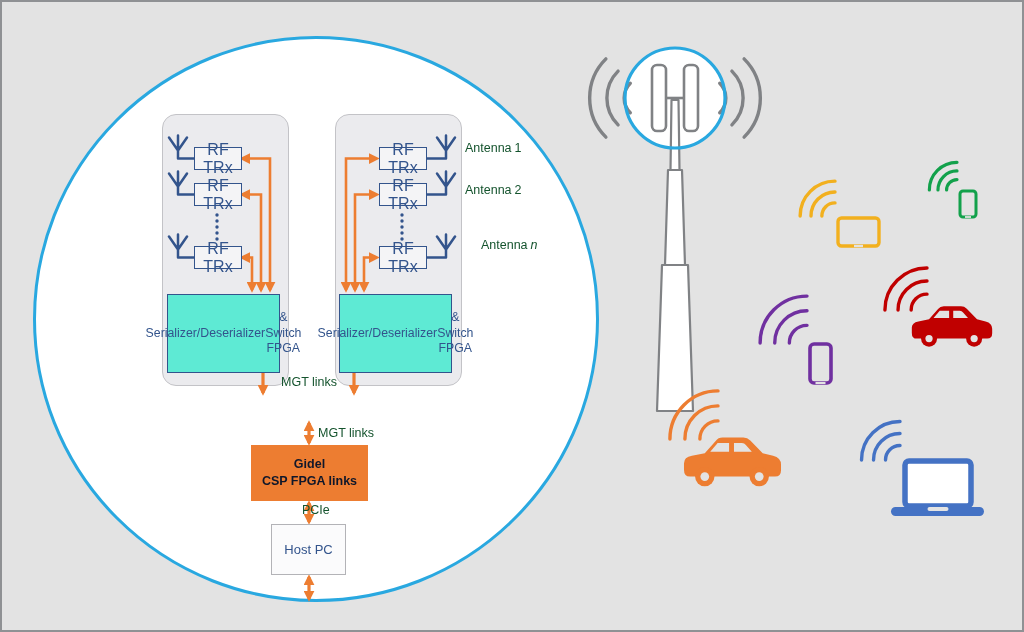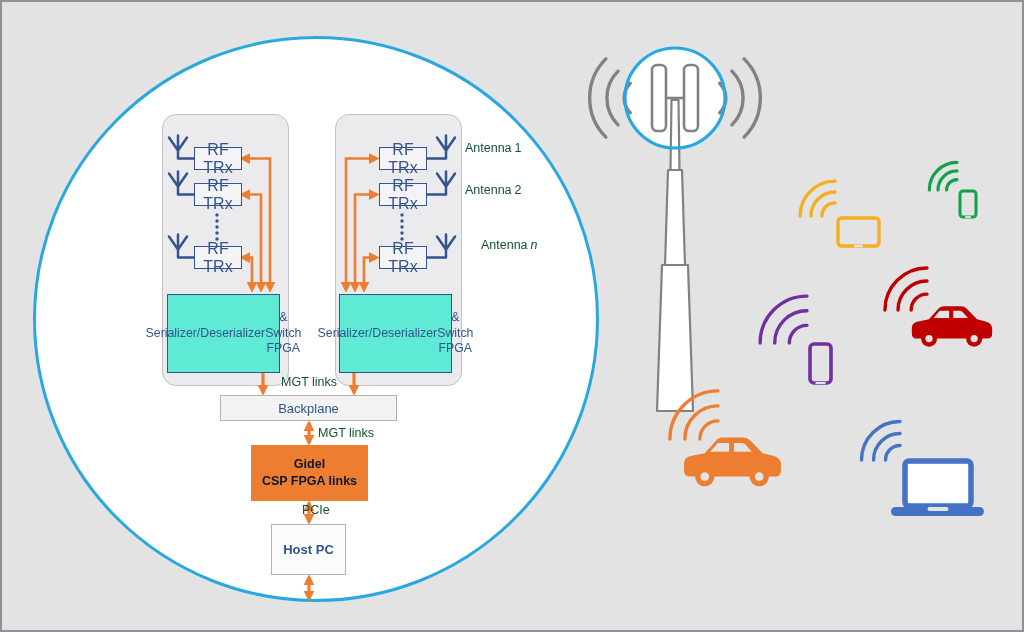--- a/index.html
+++ b/index.html
@@ -36,21 +36,21 @@
     left:218px;top:393px;width:177px;height:26px;background:#f3f3f3;
     border:1.5px solid #b3b3b7;font-size:13px;
   }
   .gidel{
     left:249px;top:443px;width:117px;height:56px;background:#ED7D31;
     color:#0f172a;font-weight:bold;font-size:12.5px;line-height:1.35;
     flex-direction:column;border:none;
   }
   .hostpc{
     left:269px;top:522px;width:75px;height:51px;background:#fbfbfc;
-    border:1.5px solid #b3b3b7;font-size:13px;font-weight:bold;
+    border:1.5px solid #b3b3b7;font-size:13px;
   }
   .glabel{color:#14532d;font-size:12.5px;white-space:nowrap;}
   .ant-label .idx{margin-left:3px;}
   .ant-label .italic{font-style:italic;}
 </style>
 </head>
 <body>
 
 <div class="frame">
 
@@ -183,21 +183,20 @@
     <span>Serializer/</span>
     <span>Deserializer</span>
     <span>&amp; Switch FPGA</span>
   </div>
   <div class="abs box serdes" style="left:337px;top:292px">
     <span>Serializer/</span>
     <span>Deserializer</span>
     <span>&amp; Switch FPGA</span>
   </div>
 
-  <div class="abs box backplane">Backplane</div>
   <div class="abs box gidel">
     <span>Gidel</span>
     <span>CSP FPGA links</span>
   </div>
   <div class="abs box hostpc">Host PC</div>
 
   <div class="abs glabel" style="left:279px;top:373px">MGT links</div>
   <div class="abs glabel" style="left:316px;top:424px">MGT links</div>
   <div class="abs glabel" style="left:300px;top:501px">PCIe</div>
 

